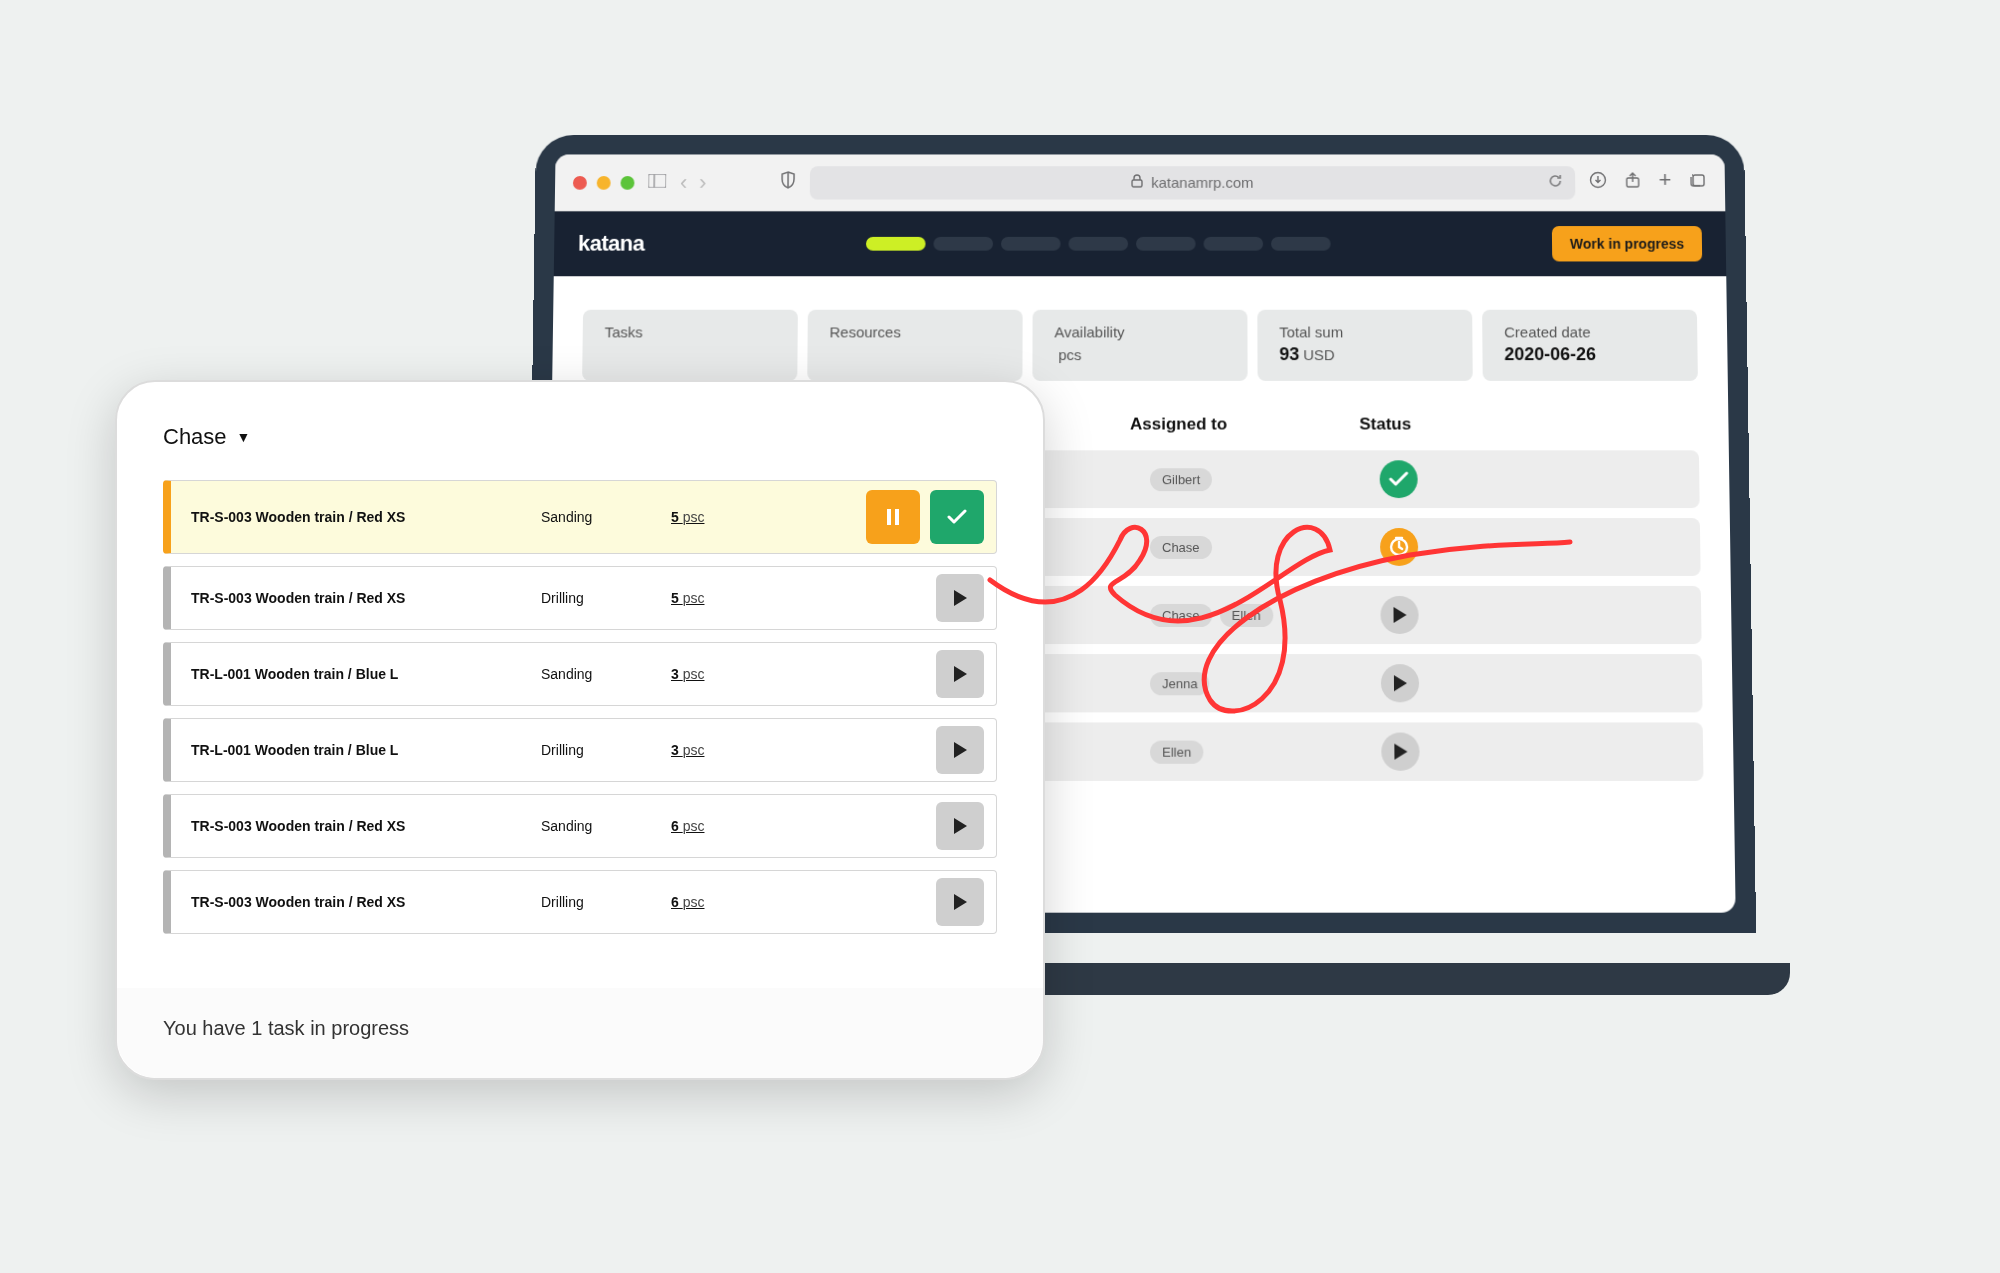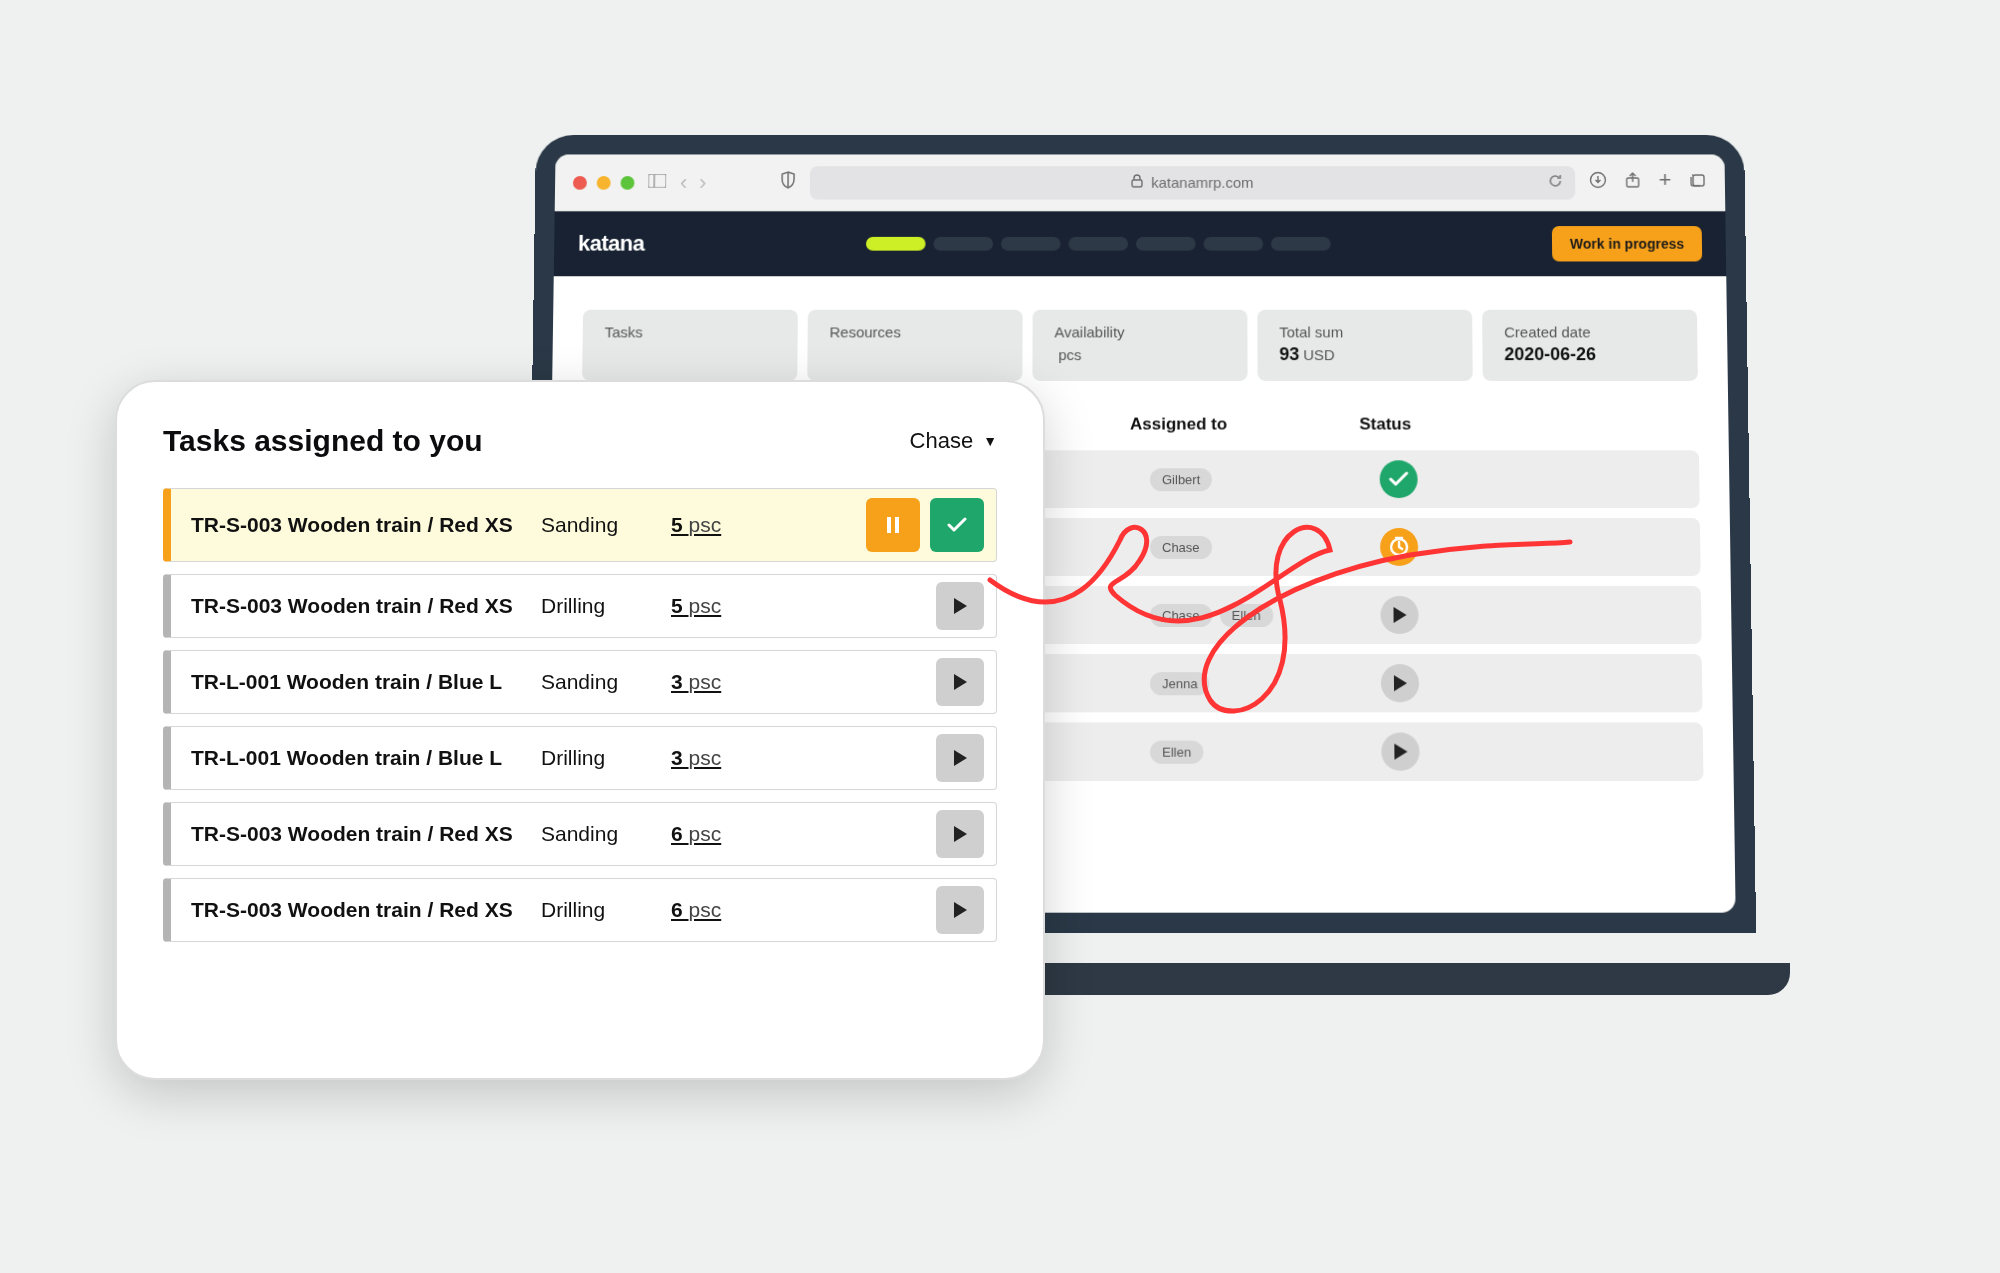--- a/index.html
+++ b/index.html
@@ -177,21 +177,21 @@
 
   .task-list { flex:1; overflow:hidden; display:flex; flex-direction:column; gap:12px; }
   .task-row {
     display:flex;
     align-items:center;
     background:#fff;
     border:1px solid #d6d6d6;
     border-left: 8px solid #b4b4b4;
     border-radius:4px;
     height:64px;
-    font-size:21px;
+    font-size:14px;
     color:#111;
   }
   .task-row.active {
     background:#fdfbdc;
     border-left-color:#f7a11b;
     height:74px;
   }
   .task-name { flex: 0 0 370px; padding-left:20px; font-weight:700; }
   .task-op   { flex: 0 0 130px; }
   .task-qty  { flex: 0 0 110px; font-weight:700;text-decoration:underline; }
@@ -414,21 +414,20 @@
           </div>
       </div>
 
     </div>
   </div>
   <div class="laptop-base"></div>
 </div>
 
 <div class="tablet">
   <div class="tablet-header">
-    <div class="tablet-title">Tasks assigned to you</div>
     <div class="user-dd">
       <span>Chase</span>
       <span class="caret">▼</span>
     </div>
   </div>
 
   <div class="task-list" id="tablet-task-list">
       <div class="task-row active">
         <div class="task-name">TR-S-003 Wooden train / Red XS</div>
         <div class="task-op">Sanding</div>
@@ -502,20 +501,21 @@
         <div class="task-actions">
           <div class="action-btn action-play small">
             <svg width="16" height="18" viewBox="0 0 16 18">
               <path d="M2 1 L15 9 L2 17 Z" fill="currentColor"></path>
             </svg>
           </div>
         </div>
       </div>
     </div>
 
+  <div class="tablet-footer">You have 1 task in progress</div>
 </div>
 
 <svg class="squiggle" viewBox="0 0 610 260">
   <path d="M10 60
            C 90 120, 130 40, 140 20
            C 150 -5, 180 10, 160 40
            C 145 65, 120 60, 135 75
            C 220 150, 300 40, 350 30
            C 340 -15, 280 10, 300 80
            C 325 180, 250 210, 230 180

